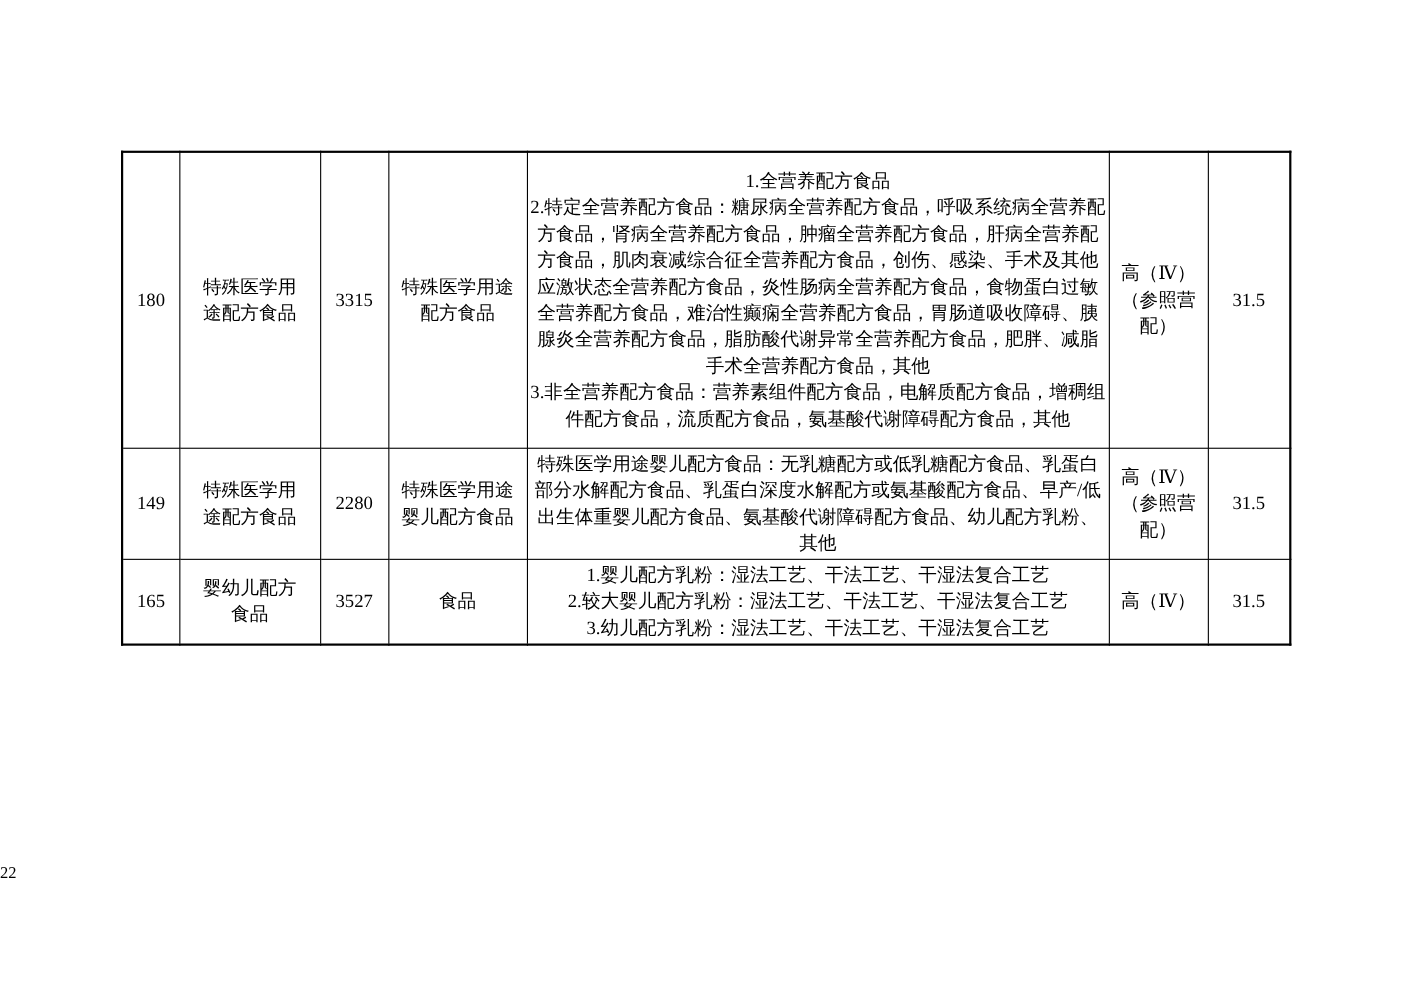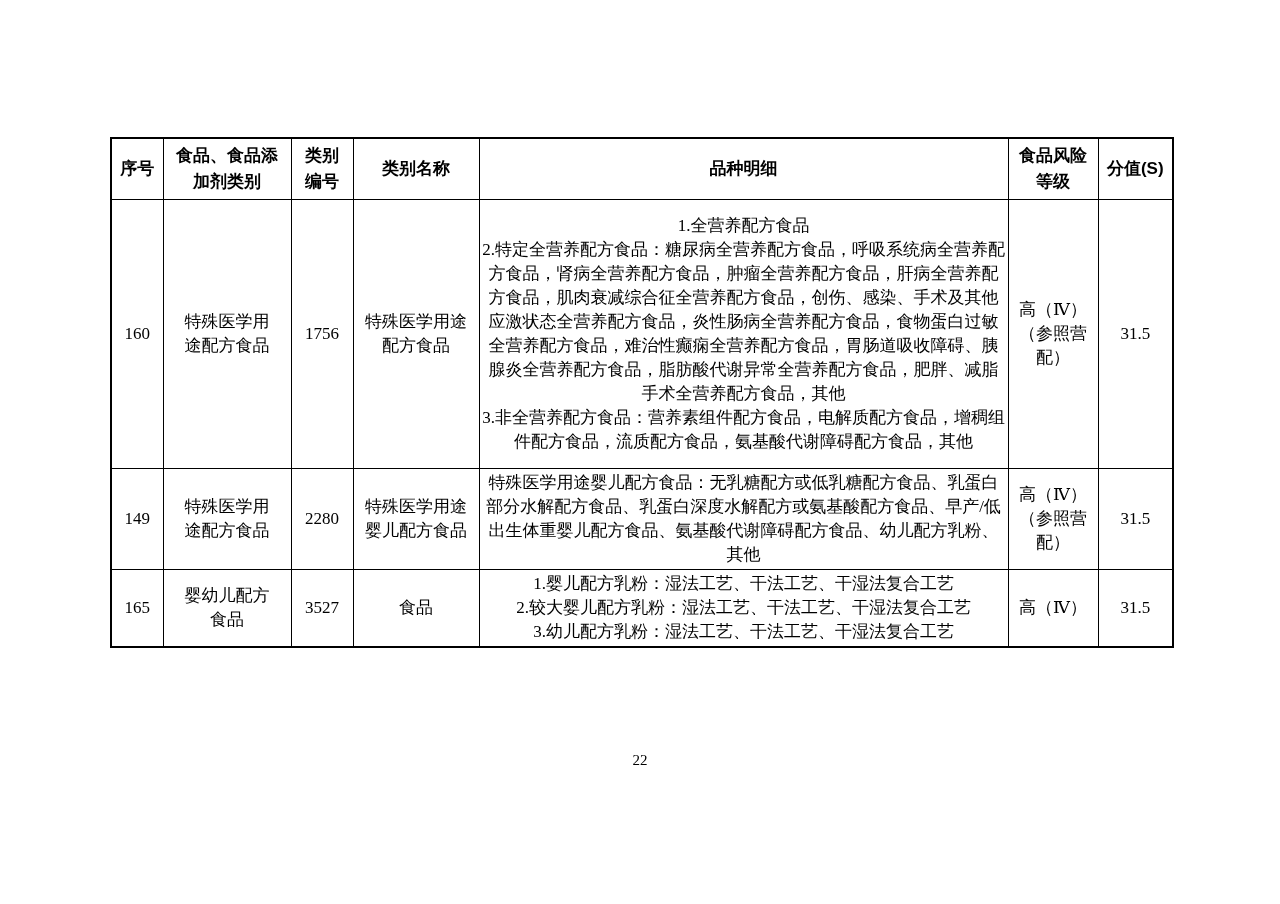--- a/index.html
+++ b/index.html
@@ -52,61 +52,48 @@
     font-size: 18px;
     line-height: 23.5px;
     padding: 3px 6px 3px 7px;
   }
   td.risk-cell {
     line-height: 26px;
   }
   .page-number {
     position: absolute;
     left: 0;
-    top: 752px;
+    top: 786px;
     width: 1280px;
-    text-align: center;
     font-size: 15px;
     font-family: "Liberation Serif", "DejaVu Serif", serif;
   }
 </style>
 </head>
 <body>
 
 <div class="page">
 
   <table class="doc-table">
     <colgroup>
       <col style="width:52px">
       <col style="width:128px">
       <col style="width:62px">
       <col style="width:126px">
       <col style="width:529px">
       <col style="width:90px">
       <col style="width:75px">
     </colgroup>
     <tbody>
-      <tr style="height:61px">
-        <th>序号</th>
-        <th>食品、食品添
-加剂类别</th>
-        <th>类别
-编号</th>
-        <th>类别名称</th>
-        <th>品种明细</th>
-        <th>食品风险
-等级</th>
-        <th>分值(S)</th>
-      </tr>
 
       <tr style="height:269px">
-        <td>160</td>
+        <td>180</td>
         <td>特殊医学用
 途配方食品</td>
-        <td>1756</td>
+        <td>3315</td>
         <td>特殊医学用途
 配方食品</td>
         <td class="detail-cell">1.全营养配方食品
 2.特定全营养配方食品：糖尿病全营养配方食品，呼吸系统病全营养配方食品，肾病全营养配方食品，肿瘤全营养配方食品，肝病全营养配方食品，肌肉衰减综合征全营养配方食品，创伤、感染、手术及其他应激状态全营养配方食品，炎性肠病全营养配方食品，食物蛋白过敏全营养配方食品，难治性癫痫全营养配方食品，胃肠道吸收障碍、胰腺炎全营养配方食品，脂肪酸代谢异常全营养配方食品，肥胖、减脂手术全营养配方食品，其他
 3.非全营养配方食品：营养素组件配方食品，电解质配方食品，增稠组件配方食品，流质配方食品，氨基酸代谢障碍配方食品，其他</td>
         <td class="risk-cell">高（Ⅳ）
 （参照营
 配）</td>
         <td>31.5</td>
       </tr>

